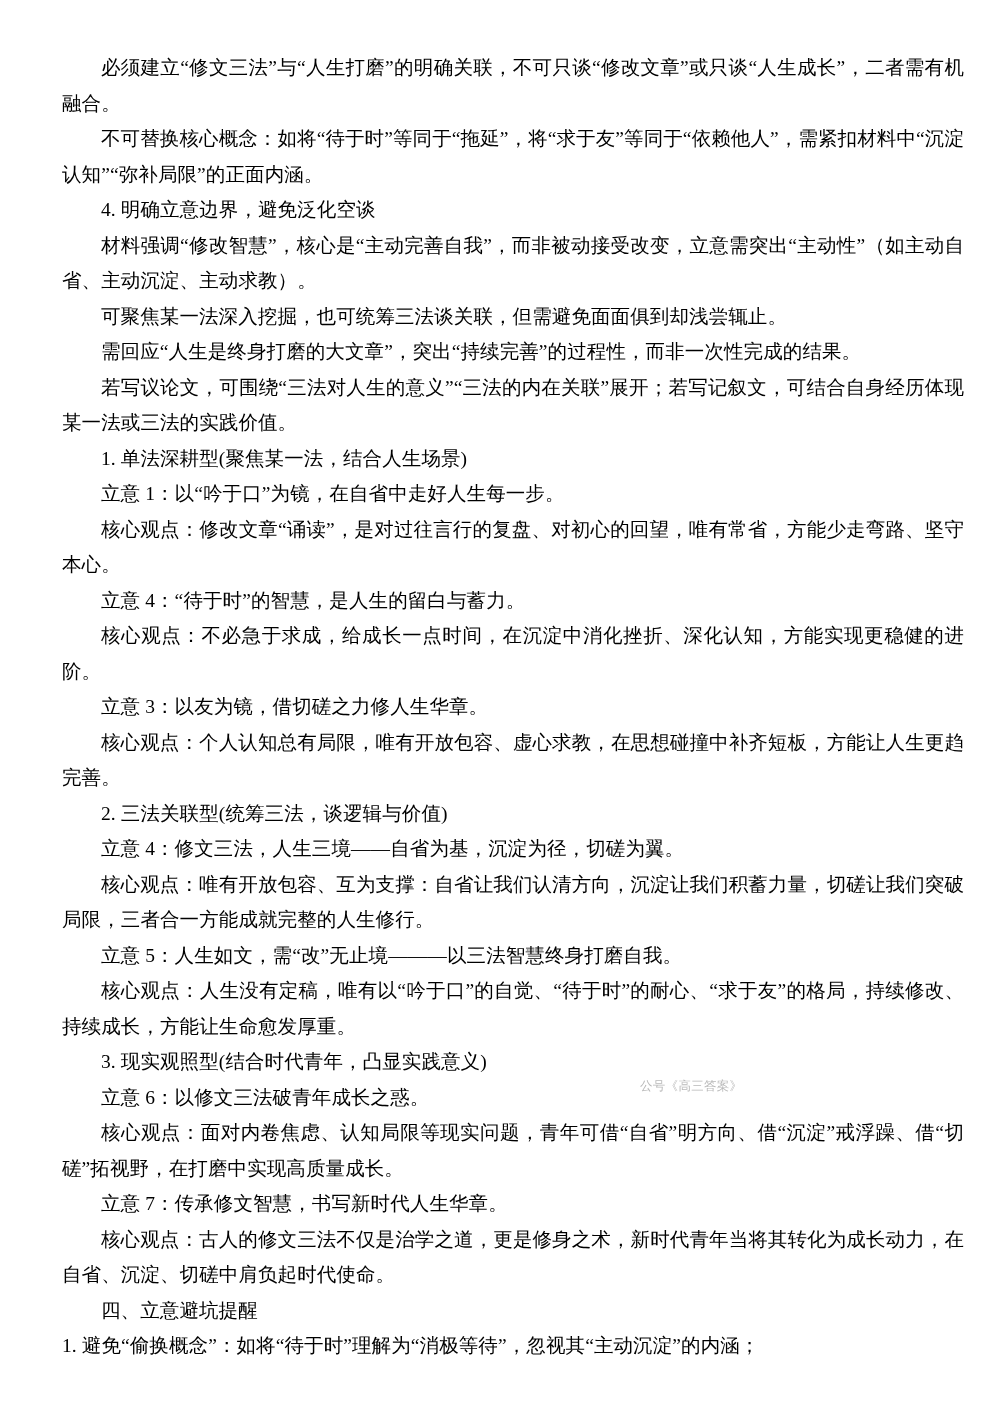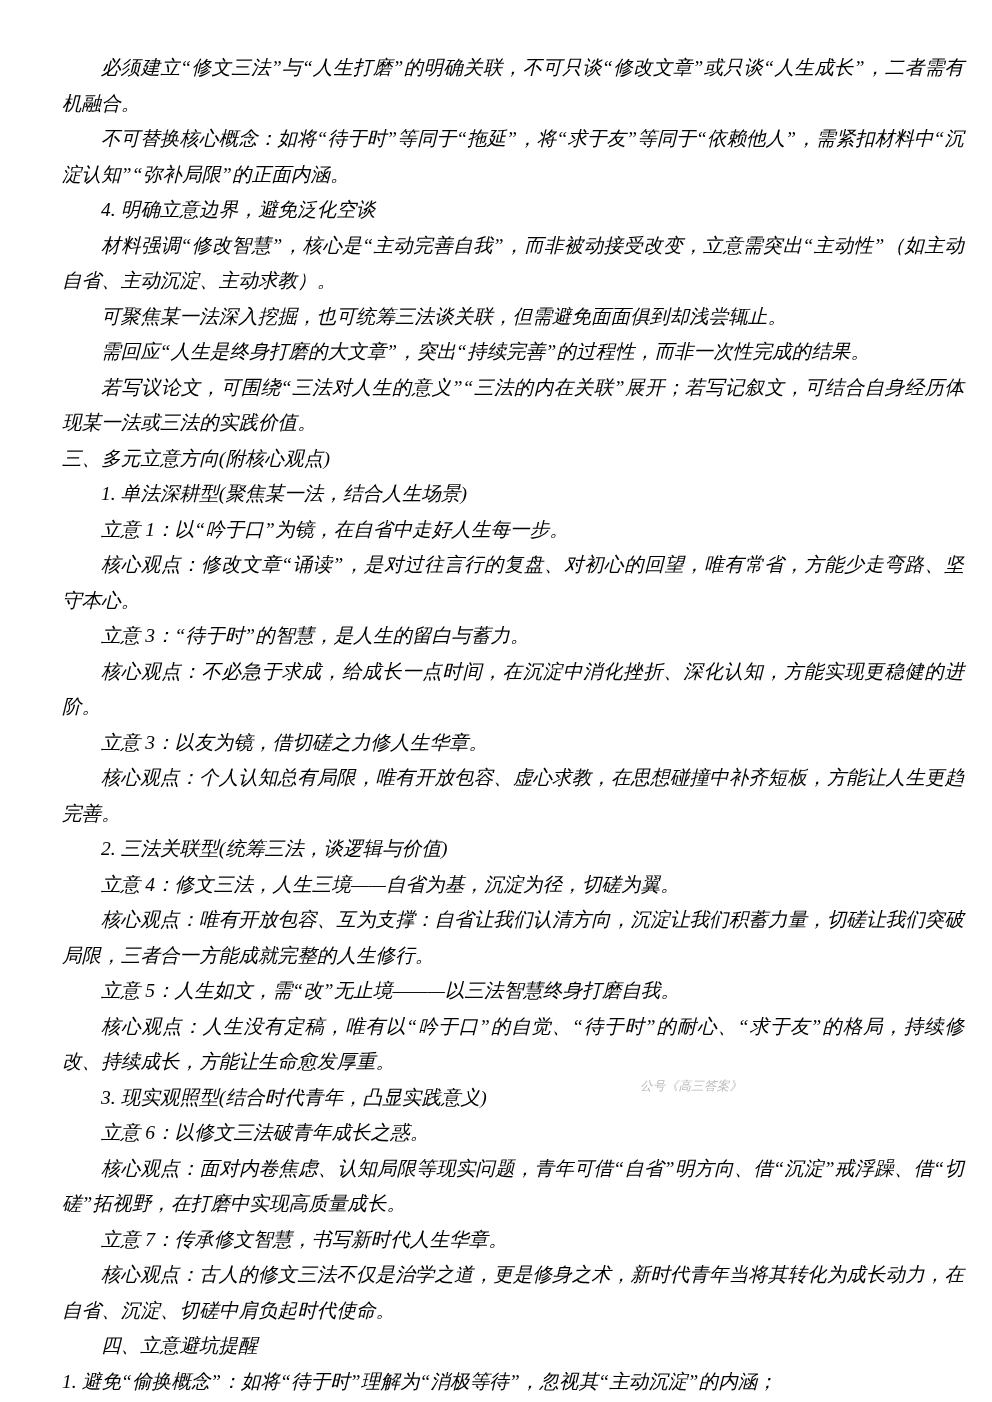--- a/index.html
+++ b/index.html
@@ -16,21 +16,20 @@
     overflow: hidden;
   }
   .page {
     position: absolute;
     left: 0;
     top: 0;
     width: 992px;
     height: 1402px;
     padding: 50px 28px 0 62px;
     box-sizing: border-box;
-    font-style: italic;
   }
   .doc {
     font-size: 19.5px;
     line-height: 35.5px;
     text-align: justify;
     text-justify: inter-ideograph;
     letter-spacing: 0.1px;
   }
   p {
     margin: 0;
@@ -62,25 +61,24 @@
 
 <div class="page">
   <div class="doc">
     <p class="indent">必须建立“修文三法”与“人生打磨”的明确关联，不可只谈“修改文章”或只谈“人生成长”，二者需有机融合。</p>
     <p class="indent">不可替换核心概念：如将“待于时”等同于“拖延”，将“求于友”等同于“依赖他人”，需紧扣材料中“沉淀认知”“弥补局限”的正面内涵。</p>
     <p class="indent">4. 明确立意边界，避免泛化空谈</p>
     <p class="indent">材料强调“修改智慧”，核心是“主动完善自我”，而非被动接受改变，立意需突出“主动性”（如主动自省、主动沉淀、主动求教）。</p>
     <p class="indent">可聚焦某一法深入挖掘，也可统筹三法谈关联，但需避免面面俱到却浅尝辄止。</p>
     <p class="indent">需回应“人生是终身打磨的大文章”，突出“持续完善”的过程性，而非一次性完成的结果。</p>
     <p class="indent">若写议论文，可围绕“三法对人生的意义”“三法的内在关联”展开；若写记叙文，可结合自身经历体现某一法或三法的实践价值。</p>
-    <p class="noindent">三、多元立意方向(附核心观点)</p>
     <p class="indent">1. 单法深耕型(聚焦某一法，结合人生场景)</p>
     <p class="indent">立意 1：以“吟于口”为镜，在自省中走好人生每一步。</p>
     <p class="indent">核心观点：修改文章“诵读”，是对过往言行的复盘、对初心的回望，唯有常省，方能少走弯路、坚守本心。</p>
-    <p class="indent">立意 3：“待于时”的智慧，是人生的留白与蓄力。</p>
+    <p class="indent">立意 4：“待于时”的智慧，是人生的留白与蓄力。</p>
     <p class="indent">核心观点：不必急于求成，给成长一点时间，在沉淀中消化挫折、深化认知，方能实现更稳健的进阶。</p>
     <p class="indent">立意 3：以友为镜，借切磋之力修人生华章。</p>
     <p class="indent">核心观点：个人认知总有局限，唯有开放包容、虚心求教，在思想碰撞中补齐短板，方能让人生更趋完善。</p>
     <p class="indent">2. 三法关联型(统筹三法，谈逻辑与价值)</p>
     <p class="indent">立意 4：修文三法，人生三境——自省为基，沉淀为径，切磋为翼。</p>
     <p class="indent">核心观点：唯有开放包容、互为支撑：自省让我们认清方向，沉淀让我们积蓄力量，切磋让我们突破局限，三者合一方能成就完整的人生修行。</p>
     <p class="indent">立意 5：人生如文，需“改”无止境———以三法智慧终身打磨自我。</p>
     <p class="indent">核心观点：人生没有定稿，唯有以“吟于口”的自觉、“待于时”的耐心、“求于友”的格局，持续修改、持续成长，方能让生命愈发厚重。</p>
     <p class="indent">3. 现实观照型(结合时代青年，凸显实践意义)</p>
     <p class="indent">立意 6：以修文三法破青年成长之惑。</p>

